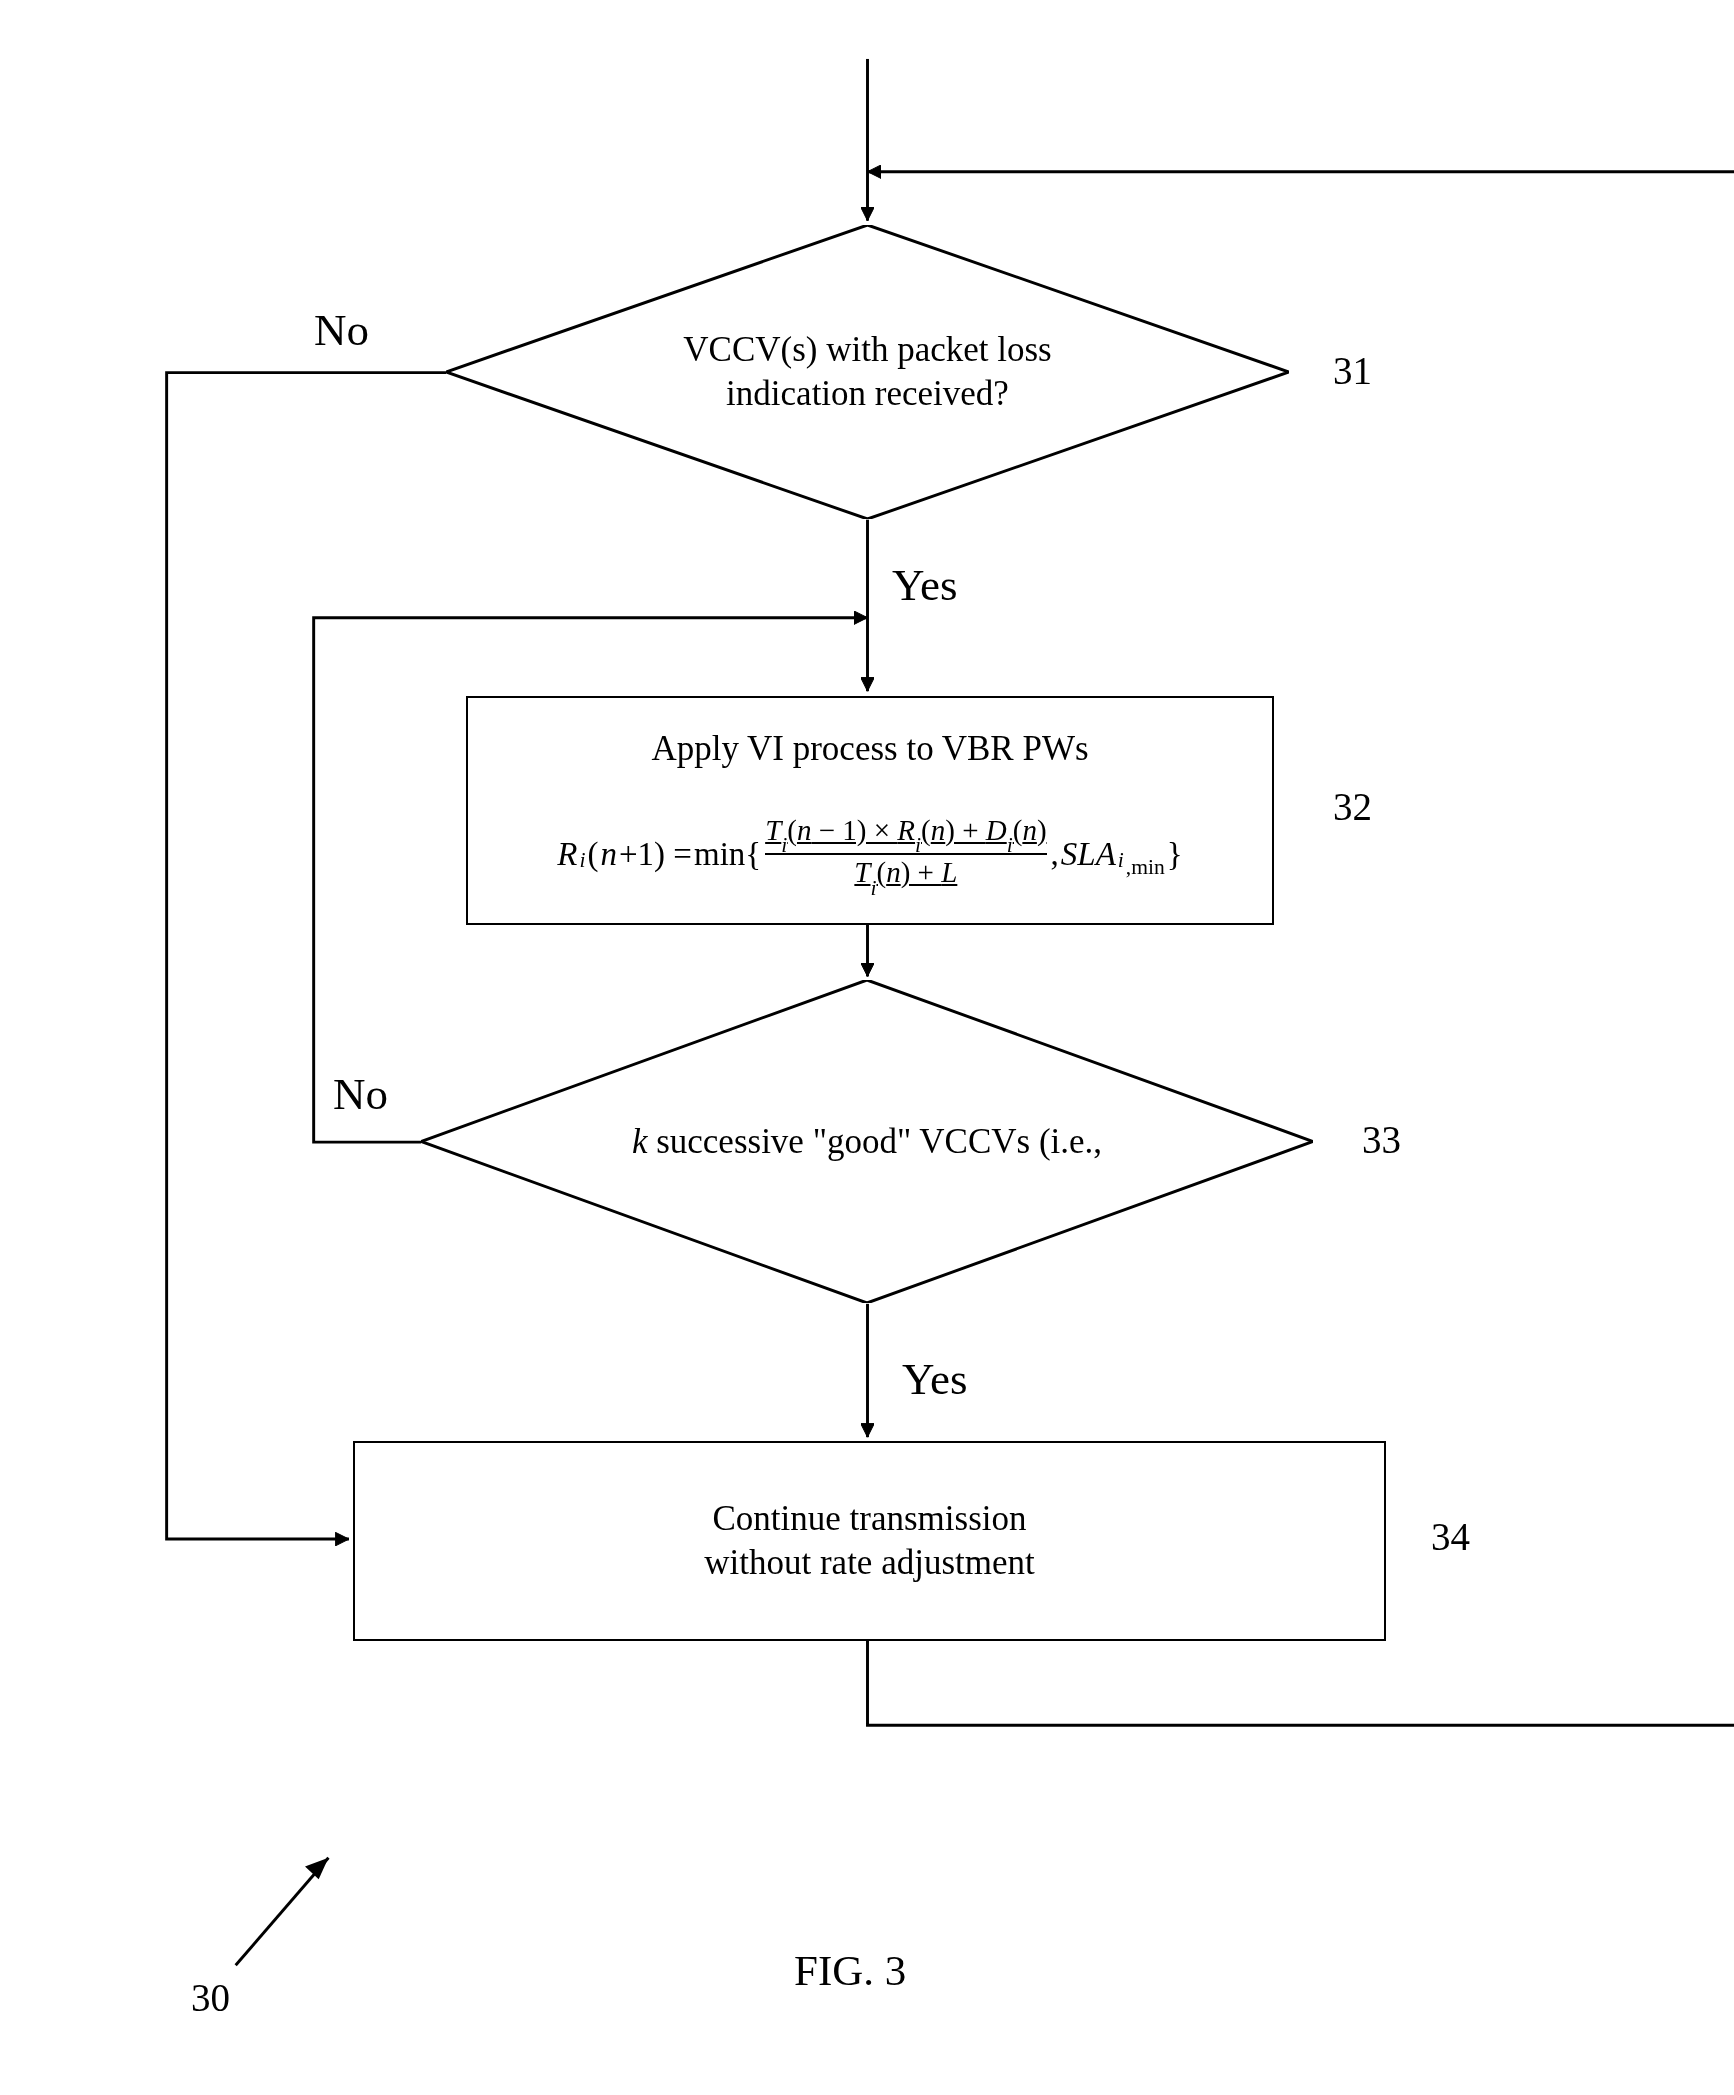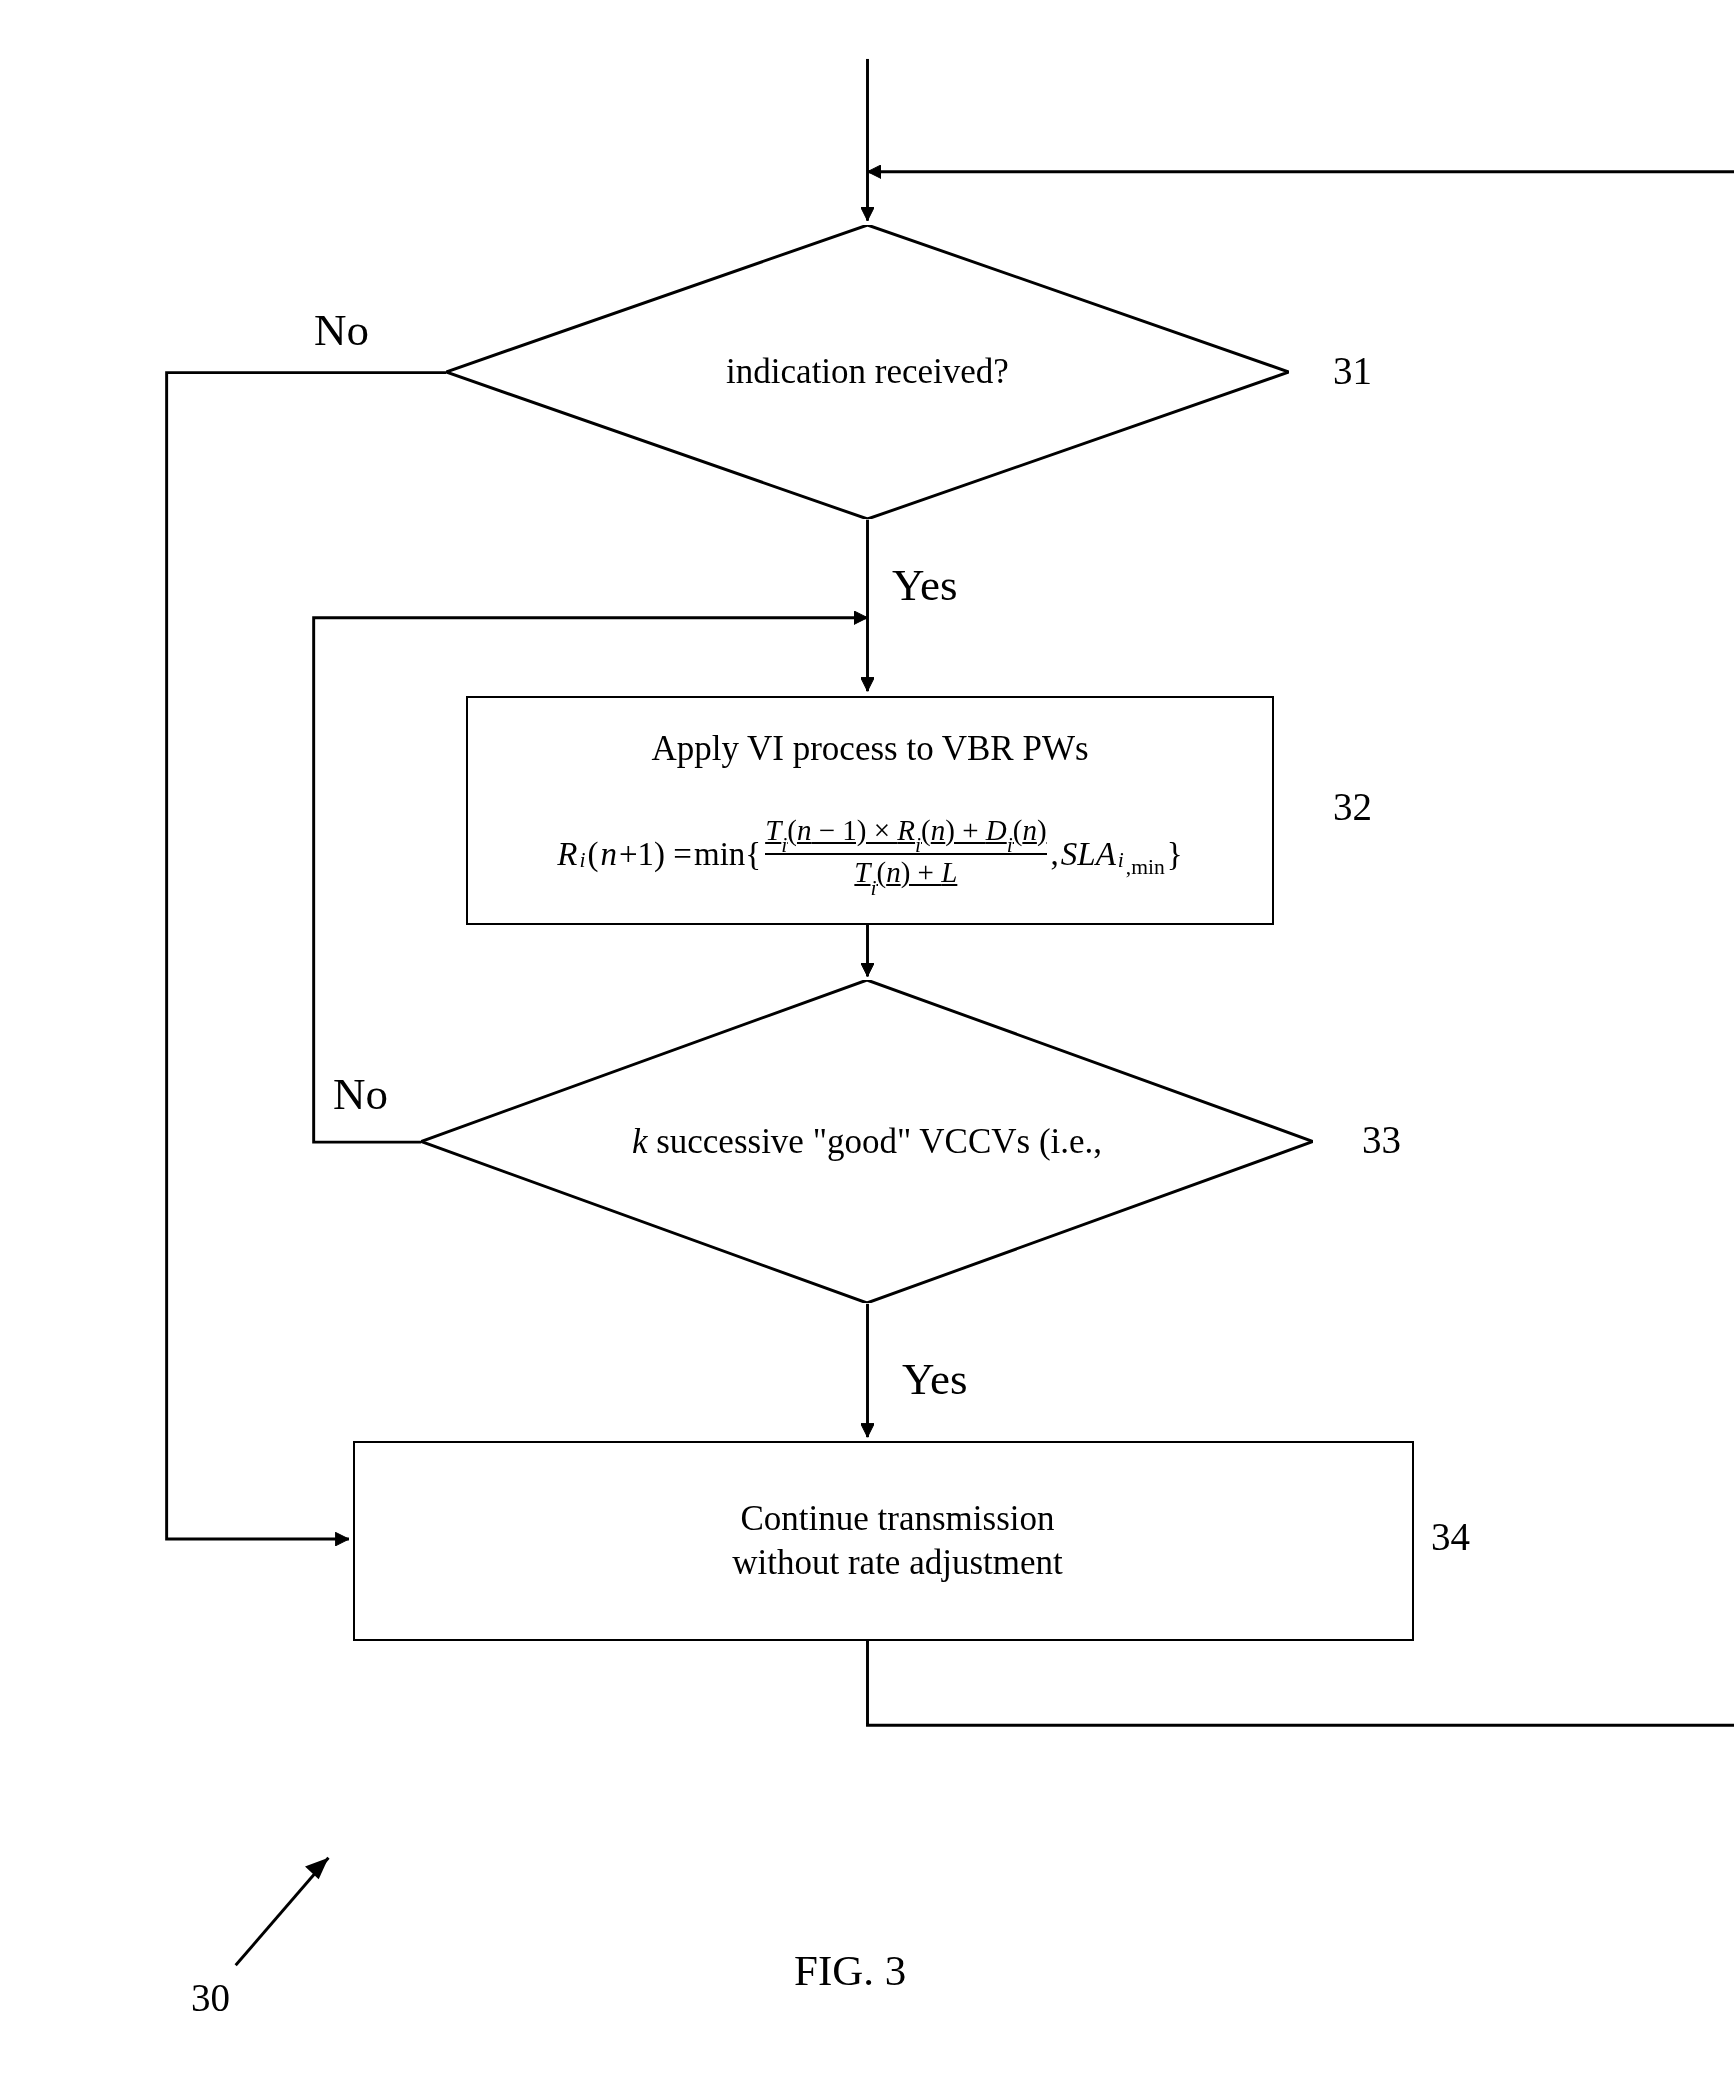--- a/index.html
+++ b/index.html
@@ -143,20 +143,21 @@
     <line x1="885" y1="1330" x2="885" y2="1466" stroke="#000" stroke-width="3" marker-end="url(#arrow)"></line>
 
     <polyline points="885,1670 885,1760 1770,1760" fill="none" stroke="#000" stroke-width="3"></polyline>
   </svg>
 
   <div class="diamond" style="left:446px; top:225px; width:843px; height:294px;">
     <svg viewBox="0 0 860 300" preserveAspectRatio="none">
       <polygon points="430,0 860,150 430,300 0,150" fill="#fff" stroke="#000" stroke-width="3"></polygon>
     </svg>
     <div class="dcontent">
+      <div class="txt">VCCV(s) with packet loss</div>
       <div class="txt">indication received?</div>
     </div>
   </div>
   <div class="numlabel" style="left:1333px; top:348px;">31</div>
   <div class="label" style="left:314px; top:304px;">No</div>
   <div class="label" style="left:892px; top:559px;">Yes</div>
 
   <div class="box" style="left:466px; top:696px; width:804px; height:225px;gap:32px;">
     <div class="txt" style="margin-bottom:11.8px;">Apply VI process  to VBR PWs</div>
     <div class="formula">
@@ -187,21 +188,21 @@
     <div class="dcontent">
       <div class="txt">
         <span class="ital">k</span><span> successive "good" VCCVs  (i.e.,</span>
       </div>
     </div>
   </div>
   <div class="numlabel" style="left:1362px; top:1117px;">33</div>
   <div class="label" style="left:333px; top:1068px;">No</div>
   <div class="label" style="left:902px; top:1353px;">Yes</div>
 
-  <div class="box" style="left:353px; top:1441px; width:1029px; height:196px;padding-left:28px;">
+  <div class="box" style="left:353px; top:1441px; width:1029px; height:196px;">
     <div class="txt">Continue transmission</div>
     <div class="txt">without rate adjustment</div>
   </div>
   <div class="numlabel" style="left:1431px; top:1514px;">34</div>
 
   <div class="label" style="left:794px; top:1946px; font-size:43px;">FIG. 3</div>
 
   <div class="refarrow" style="position:absolute; left:221px; top:1843px; width:127px; height:137px;">
     <svg width="127" height="137" viewBox="0 0 130 140">
       <line x1="15" y1="125" x2="110" y2="15" stroke="#000" stroke-width="3"></line>

